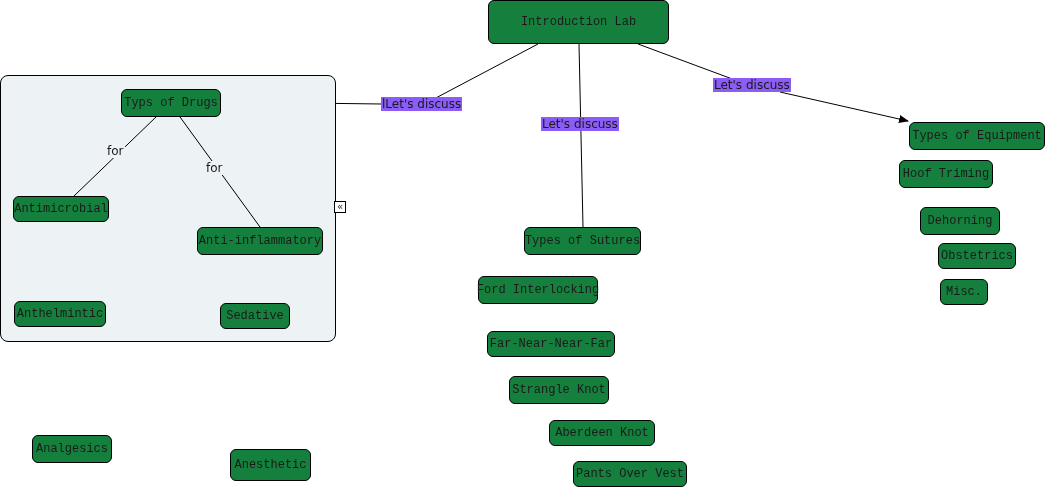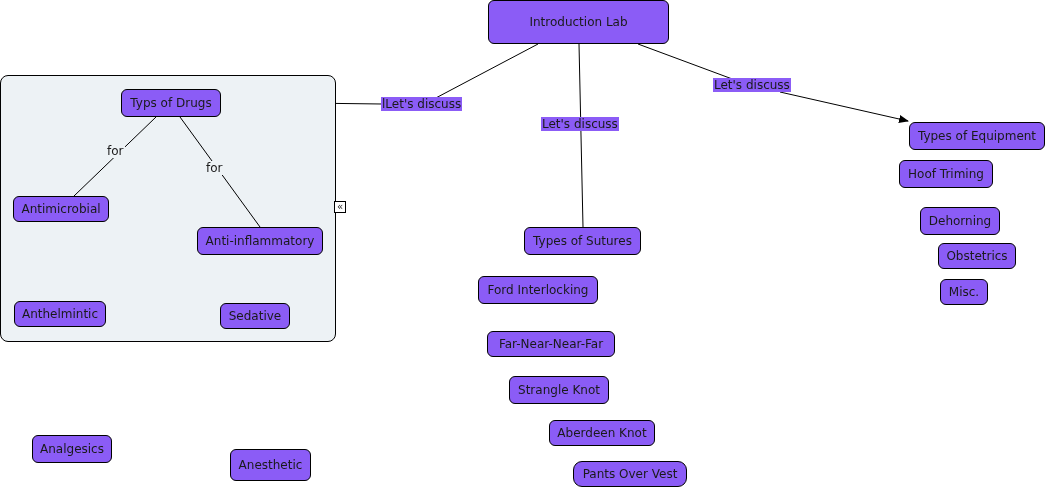--- a/index.html
+++ b/index.html
@@ -1,23 +1,23 @@
 <!DOCTYPE html>
 <html><head>
   <meta charset="utf-8">
   <style>
     html, body { margin: 0; padding: 0; background: #ffffff; }
     body { width: 1048px; height: 489px; position: relative; overflow: hidden;
            font-family: "DejaVu Sans", sans-serif; font-size: 12px; color: #1a1a1a; }
     #links { position: absolute; left: 0; top: 0; width: 1048px; height: 489px; }
     .nested { position: absolute; left: 0; top: 75px; width: 336px; height: 267px;
               background: #edf2f5; border: 1px solid #000; border-radius: 8px; box-sizing: border-box; }
-    .node { position: absolute; background: #8b5cf6; border: 1px solid #000; border-radius: 6px;
+    .node { position: absolute; background: #15803d; border: 1px solid #000; border-radius: 6px;
             box-sizing: border-box; display: flex; align-items: center; justify-content: center;
-            text-align: center; white-space: nowrap; line-height: 14px; cursor: pointer; }
+            text-align: center; white-space: nowrap; line-height: 14px; cursor: pointer; font-family: Liberation Mono, monospace; }
     .root { flex-direction: column; }
     .lbl { position: absolute; background: #8b5cf6; white-space: nowrap; line-height: 14px; padding: 0 1px; }
     .lbl.in { background: #edf2f5; }
     .collapse { position: absolute; left: 334px; top: 201px; width: 12px; height: 12px;
                 border: 1px solid #000; background: #fff; box-sizing: border-box;
                 font-size: 10px; line-height: 10px; text-align: center; cursor: pointer; }
   </style>
 </head>
 <body>
 
@@ -63,19 +63,19 @@
 <div class="collapse">«</div>
 
 <div class="node" style="left:32px;top:435px;width:80px;height:28px;">Analgesics</div>
 <div class="node" style="left:230px;top:449px;width:81px;height:32px;">Anesthetic</div>
 
 <div class="node" style="left:524px;top:227px;width:117px;height:28px;">Types of Sutures</div>
 <div class="node" style="left:478px;top:276px;width:120px;height:28px;">Ford Interlocking</div>
 <div class="node" style="left:487px;top:331px;width:128px;height:26px;">Far-Near-Near-Far</div>
 <div class="node" style="left:509px;top:376px;width:100px;height:28px;">Strangle Knot</div>
 <div class="node" style="left:549px;top:420px;width:106px;height:26px;">Aberdeen Knot</div>
-<div class="node" style="left:573px;top:461px;width:114px;height:26px;border-radius:9px;">Pants Over Vest</div>
+<div class="node" style="left:573px;top:461px;width:114px;height:26px;">Pants Over Vest</div>
 
 <div class="node" style="left:909px;top:122px;width:136px;height:28px;">Types of Equipment</div>
 <div class="node" style="left:899px;top:160px;width:94px;height:28px;">Hoof Triming</div>
 <div class="node" style="left:920px;top:207px;width:80px;height:28px;">Dehorning</div>
 <div class="node" style="left:938px;top:243px;width:78px;height:26px;">Obstetrics</div>
 <div class="node" style="left:940px;top:279px;width:48px;height:26px;">Misc.</div>
 
 </body></html>

